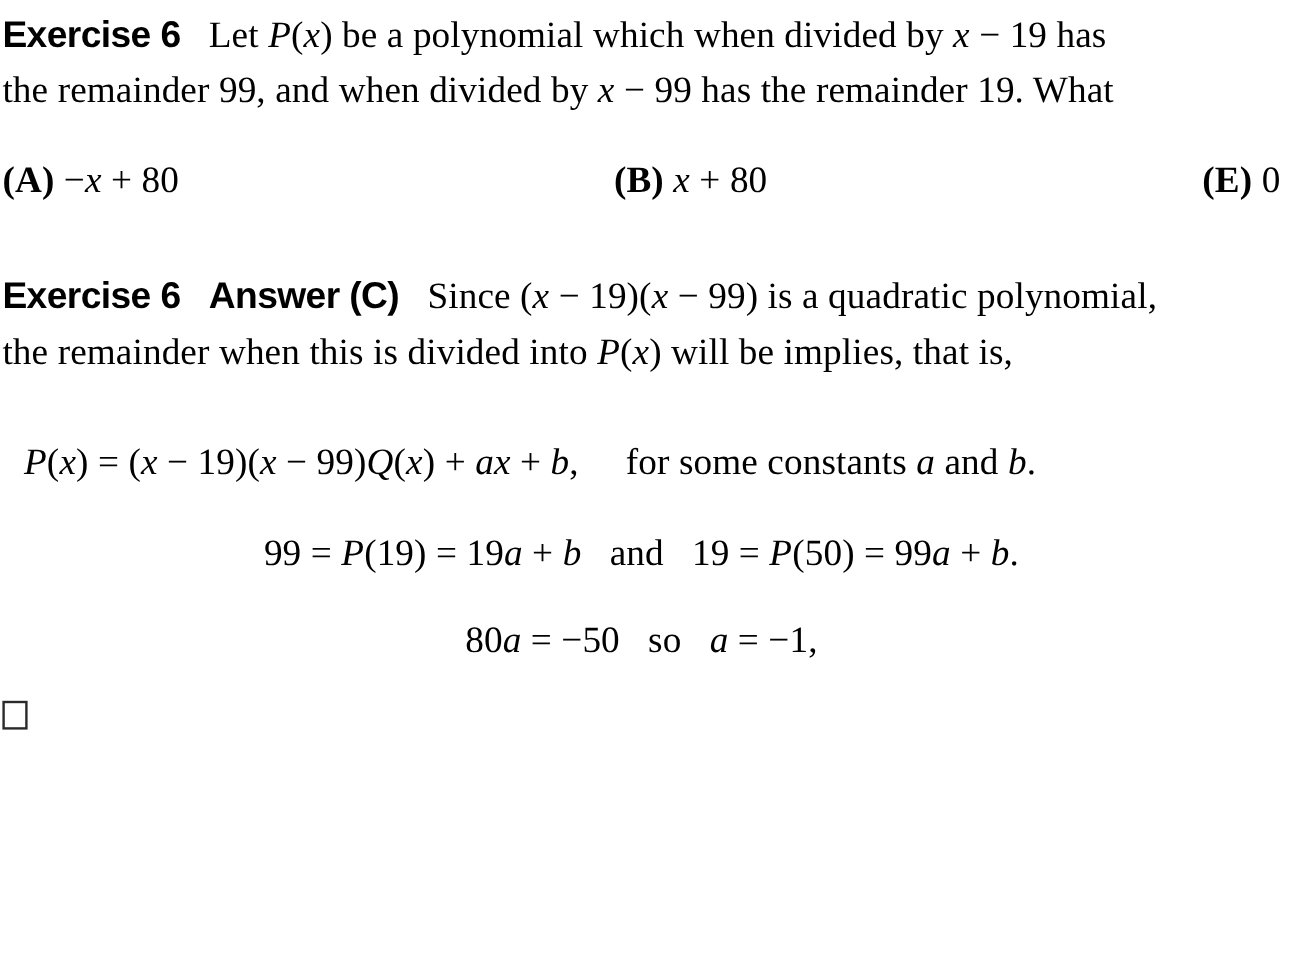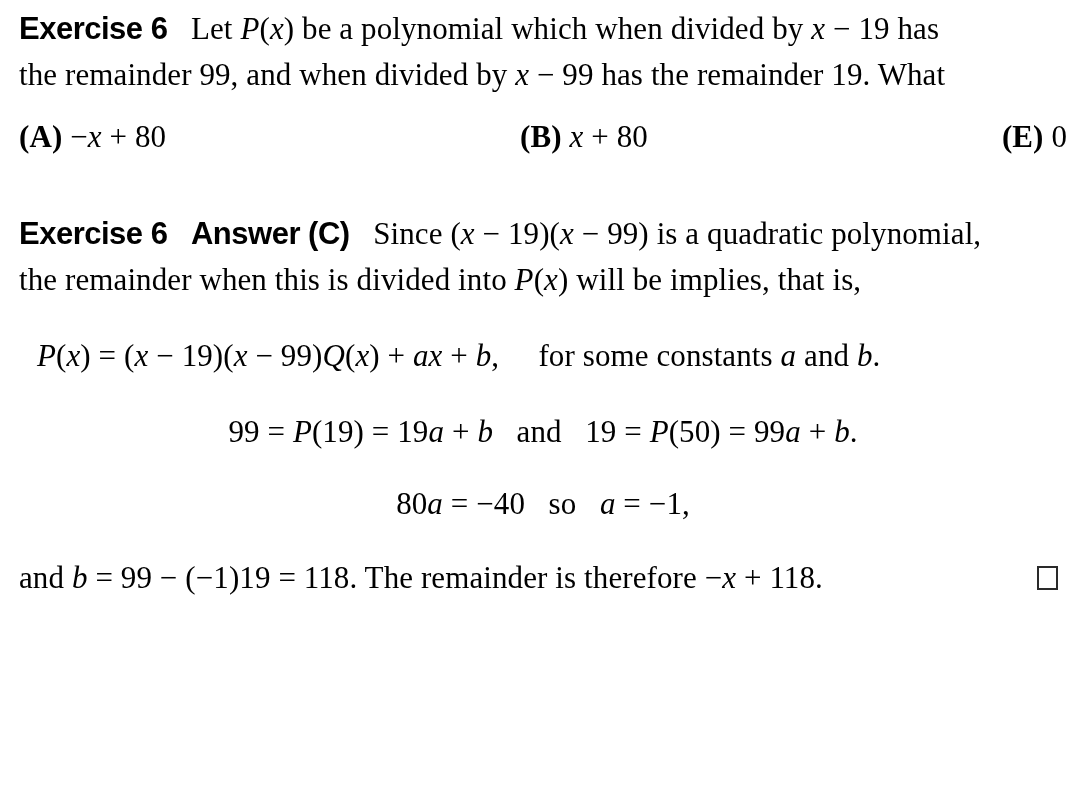--- a/index.html
+++ b/index.html
@@ -11,21 +11,21 @@
     height: 804px;
     background: #ffffff;
     color: #000000;
     font-family: "Liberation Serif", serif;
     overflow: hidden;
   }
   .page {
     box-sizing: border-box;
     width: 1080px;
     height: 804px;
-    padding: 6px 13px 0 19px;
+    padding: 6px 13px 0 2px;
   }
   .line {
     font-size: 31px;
     line-height: 46px;
     white-space: pre;
     letter-spacing: 0.1px;
   }
   
   .run-i   { font-style: italic; }
   .run-bsans {
@@ -33,26 +33,26 @@
     font-weight: 700;
     letter-spacing: -0.5px;
   }
   .run-bserif { font-weight: 700; }
 
   .choices-row {
     display: flex;
     justify-content: space-between;
     margin-top: 16px;
   }
-  .choices-row .line { display: inline-block; }
+  .choices-row .line { display: inline-block; margin-top: 13px; }
 
   .solution-para { margin-top: 51px; }
 
   .equation-left {
-    margin-top: 30px;
+    margin-top: 46px;
     padding-left: 18px;
   }
   .equation-centered-1 {
     margin-top: 30px;
     text-align: center;
   }
   .equation-centered-2 {
     margin-top: 26px;
     text-align: center;
   }
@@ -94,20 +94,19 @@
     <div class="line"><span class="run-bsans">Exercise 6</span><span>   </span><span class="run-bsans">Answer (C)</span><span>   Since (</span><span class="run-i">x</span><span> − 19)(</span><span class="run-i">x</span><span> − 99) is a quadratic polynomial,</span></div>
     <div class="line"><span>the remainder when this is divided into </span><span class="run-i">P</span><span>(</span><span class="run-i">x</span><span>) will be implies, that is,</span></div>
   </div>
 
   <div class="line equation-left"><span class="run-i">P</span><span>(</span><span class="run-i">x</span><span>) = (</span><span class="run-i">x</span><span> − 19)(</span><span class="run-i">x</span><span> − 99)</span><span class="run-i">Q</span><span>(</span><span class="run-i">x</span><span>) + </span><span class="run-i">ax</span><span> + </span><span class="run-i">b</span><span>,     for some constants </span><span class="run-i">a</span><span> and </span><span class="run-i">b</span><span>.</span></div>
 
 
   <div class="line equation-centered-1"><span>99 = </span><span class="run-i">P</span><span>(19) = 19</span><span class="run-i">a</span><span> + </span><span class="run-i">b</span><span>   and   19 = </span><span class="run-i">P</span><span>(50) = 99</span><span class="run-i">a</span><span> + </span><span class="run-i">b</span><span>.</span></div>
 
 
-  <div class="line equation-centered-2"><span>80</span><span class="run-i">a</span><span> = −40   so   </span><span class="run-i">a</span><span> = −1,</span></div>
+  <div class="line equation-centered-2"><span>80</span><span class="run-i">a</span><span> = −50   so   </span><span class="run-i">a</span><span> = −1,</span></div>
 
   <div class="final-line">
-    <span class="line"><span>and </span><span class="run-i">b</span><span> = 99 − (−1)19 = 118. The remainder is therefore −</span><span class="run-i">x</span><span> + 118.</span></span>
     <span class="qed-square"></span>
   </div>
 
 </div>
 
 </body></html>

